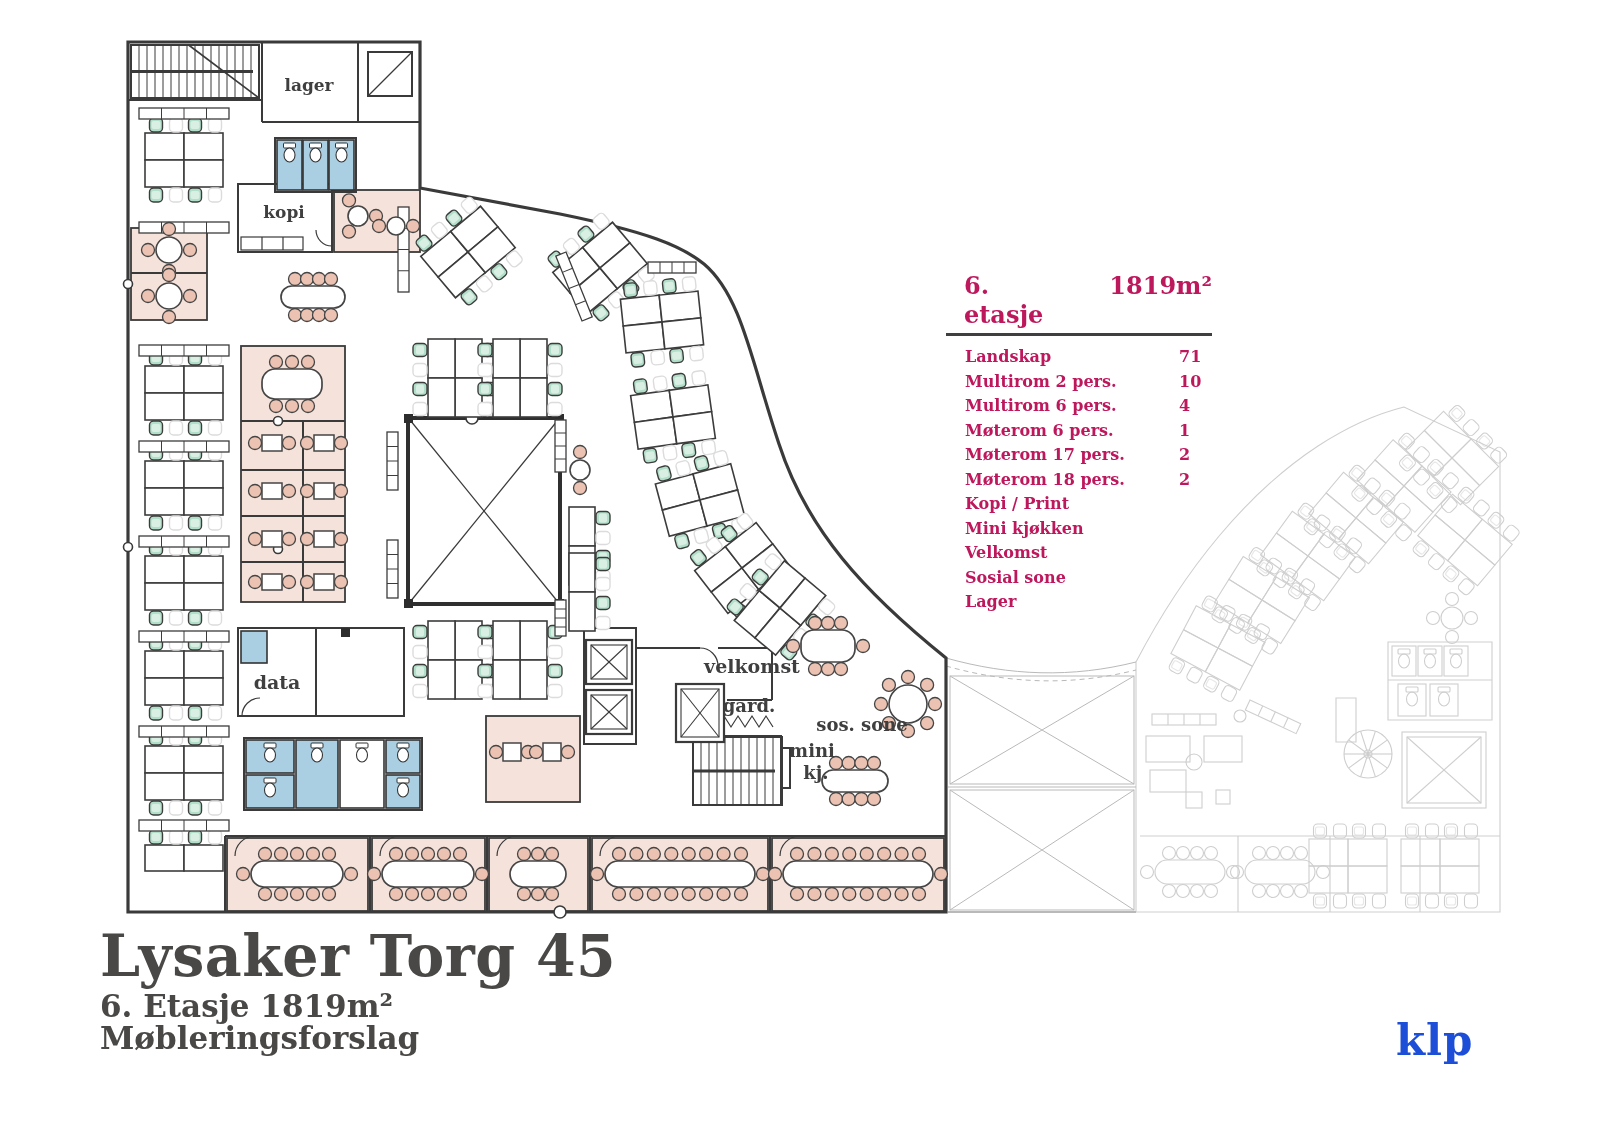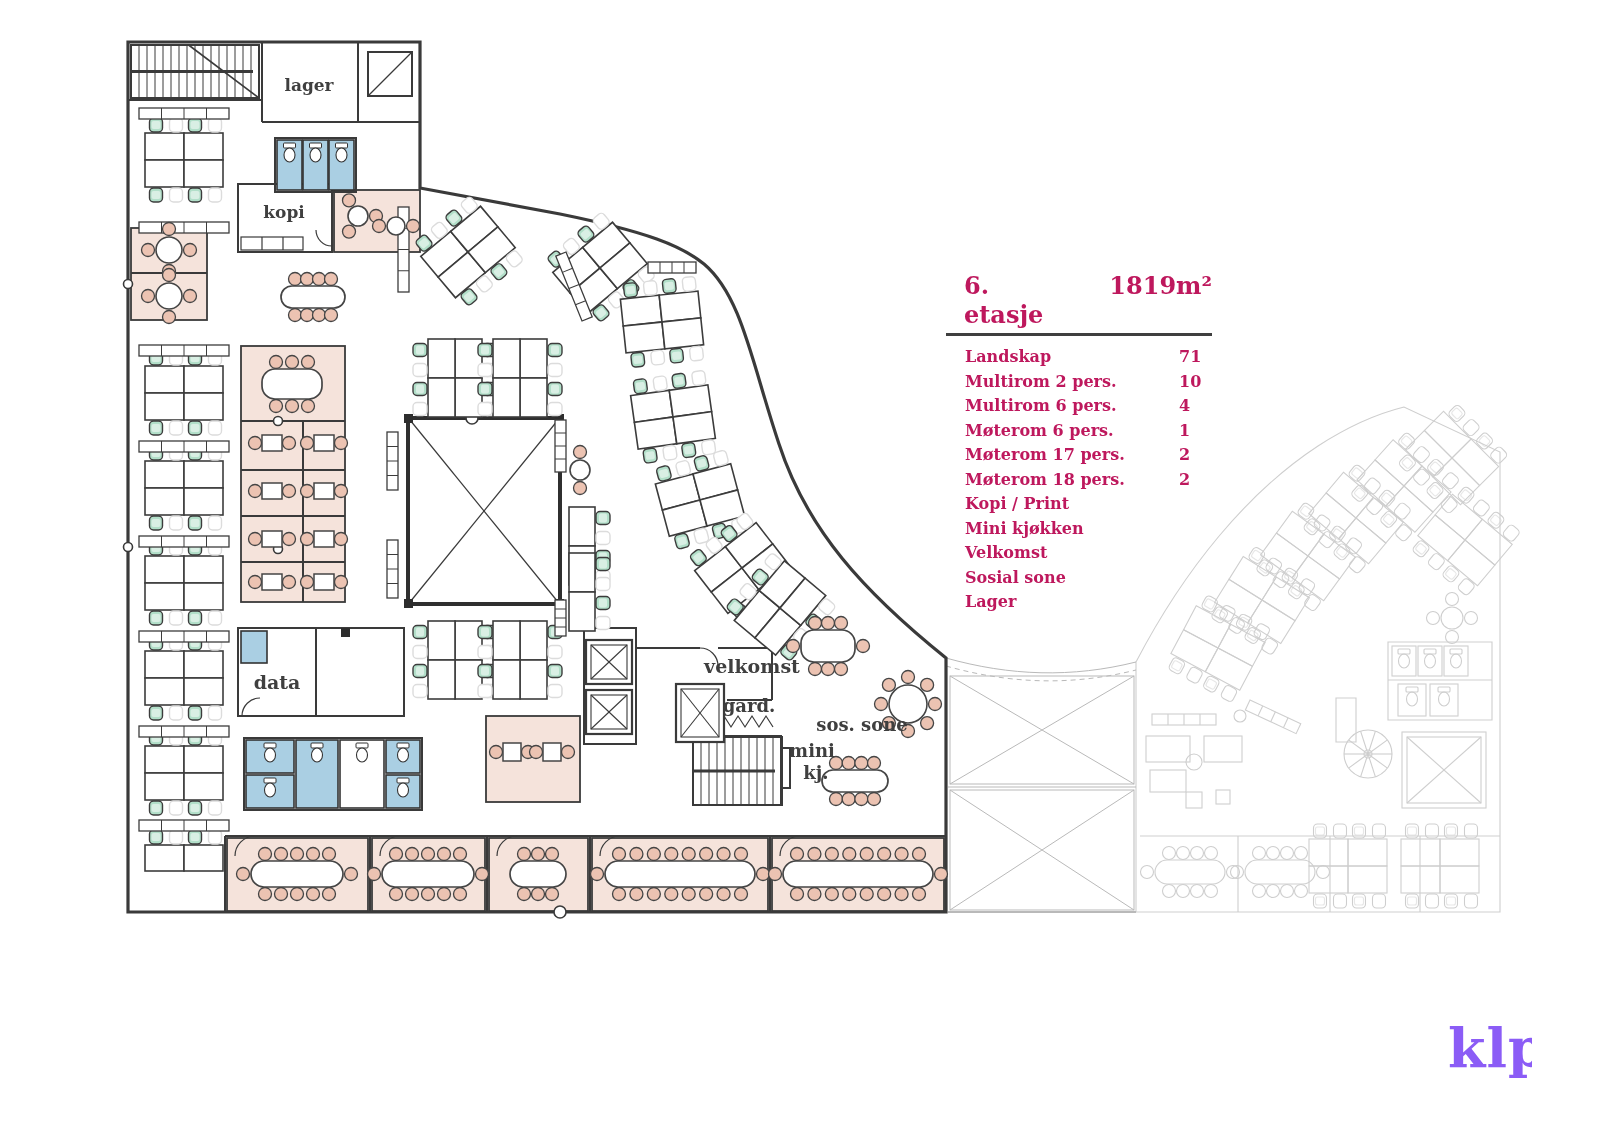--- a/index.html
+++ b/index.html
@@ -31,22 +31,22 @@
   .lrow{position:relative;font-size:16px;line-height:24.5px;padding-left:19px;}
   .lrow .cnt{position:absolute;left:233px;top:0;}
   .gap{}
 
   
   .titleblock{position:absolute;left:100px;top:926px;color:#4a4846;font-weight:bold;line-height:1.05;}
   .t1{font-size:57px;letter-spacing:.5px;}
   .t2{font-size:31px;margin-top:4px;}
   .t3{font-size:31px;}
 
-  .logo{position:absolute;left:1448px;top:1016px;font-weight:bold;font-size:54px;
-        color:#8b5cf6;letter-spacing:1px;font-family:"DejaVu Serif",serif;}
+  .logo{position:absolute;left:1396px;top:1016px;font-weight:bold;font-size:42px;
+        color:#1d4ed8;letter-spacing:1px;font-family:"DejaVu Serif",serif;}
 </style>
 </head>
 <body>
 
 <div class="sheet">
 
   <svg id="plan" width="1600" height="1131" viewBox="0 0 1600 1131">
 
     <g id="wing">
       <path d="M1136,912 V662 C1185,568 1248,492 1318,446 C1358,420 1392,410 1404,407 L1500,452 L1500,912 Z"></path>
@@ -1155,15 +1155,20 @@
       <div class="lrow"><span>Møterom 17 pers.</span><span class="cnt">2</span></div>
       <div class="lrow"><span>Møterom 18 pers.</span><span class="cnt">2</span></div>
       <div class="lrow gap"><span>Kopi / Print</span><span class="cnt"></span></div>
       <div class="lrow"><span>Mini kjøkken</span><span class="cnt"></span></div>
       <div class="lrow"><span>Velkomst</span><span class="cnt"></span></div>
       <div class="lrow"><span>Sosial sone</span><span class="cnt"></span></div>
       <div class="lrow"><span>Lager</span><span class="cnt"></span></div>
     </div>
   </div>
 
+  <div class="titleblock">
+    <div class="t1">Lysaker Torg 45</div>
+    <div class="t2">6. Etasje  1819m²</div>
+    <div class="t3">Møbleringsforslag</div>
+  </div>
 
   <div class="logo">klp</div>
 </div>
 
 </body></html>

